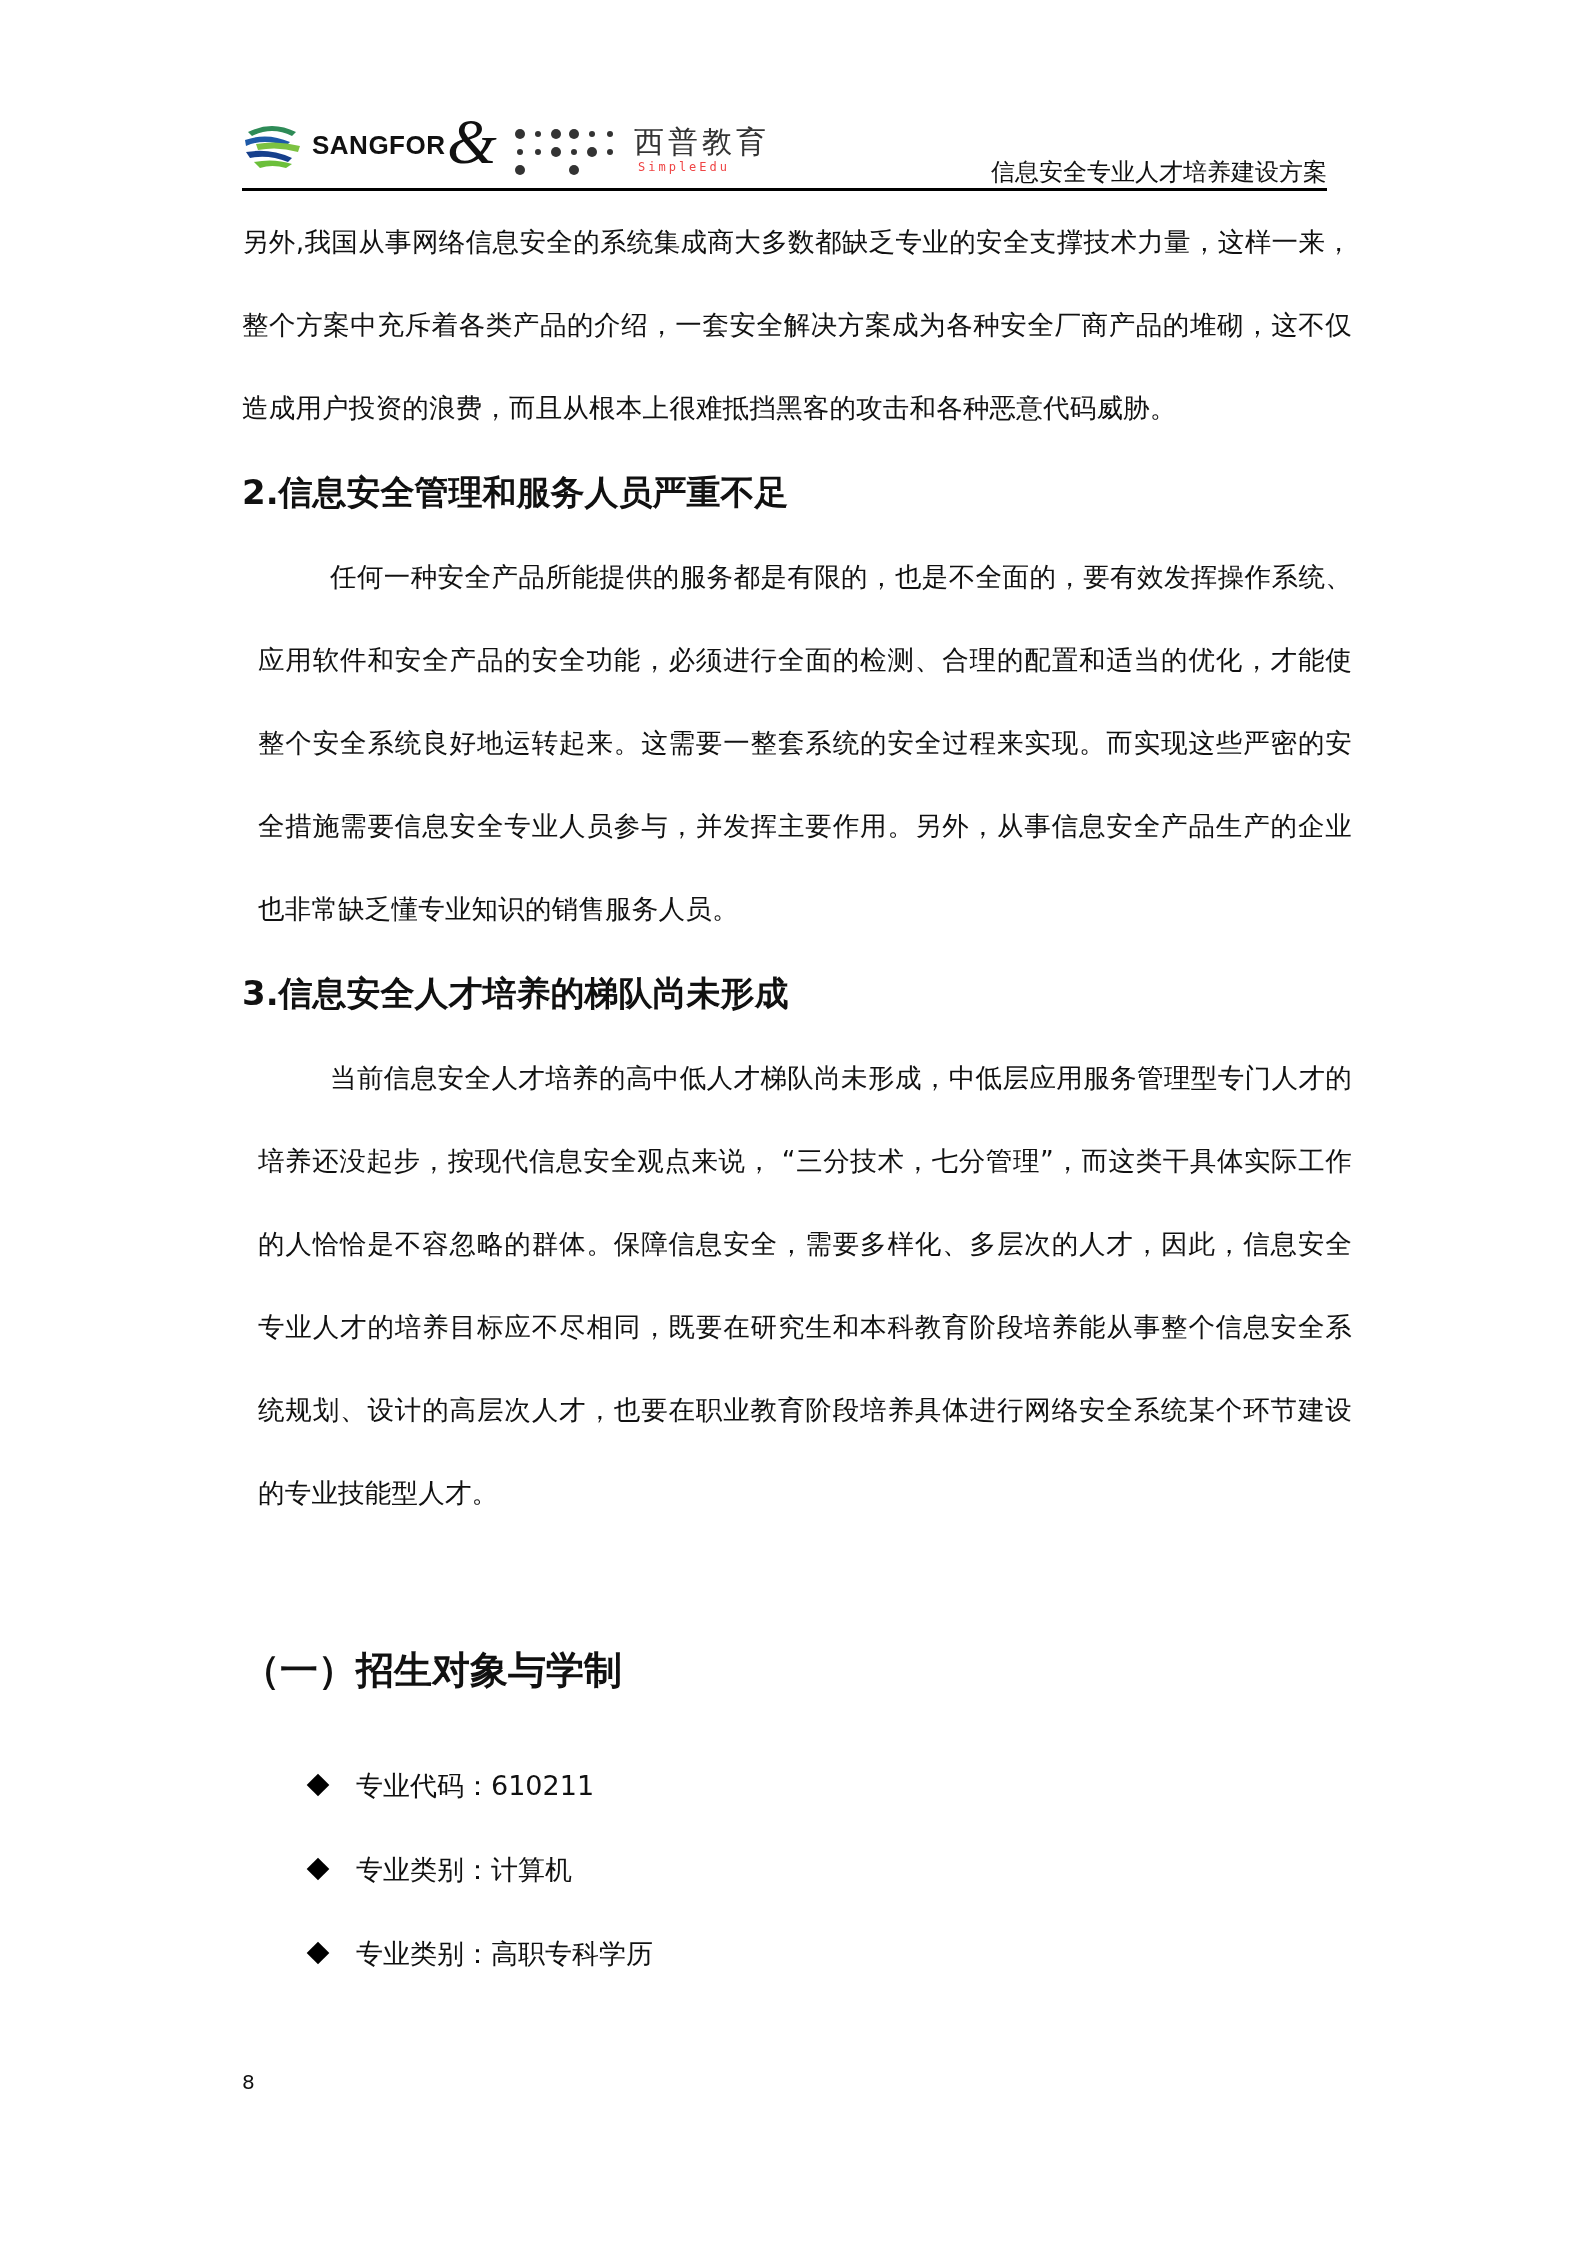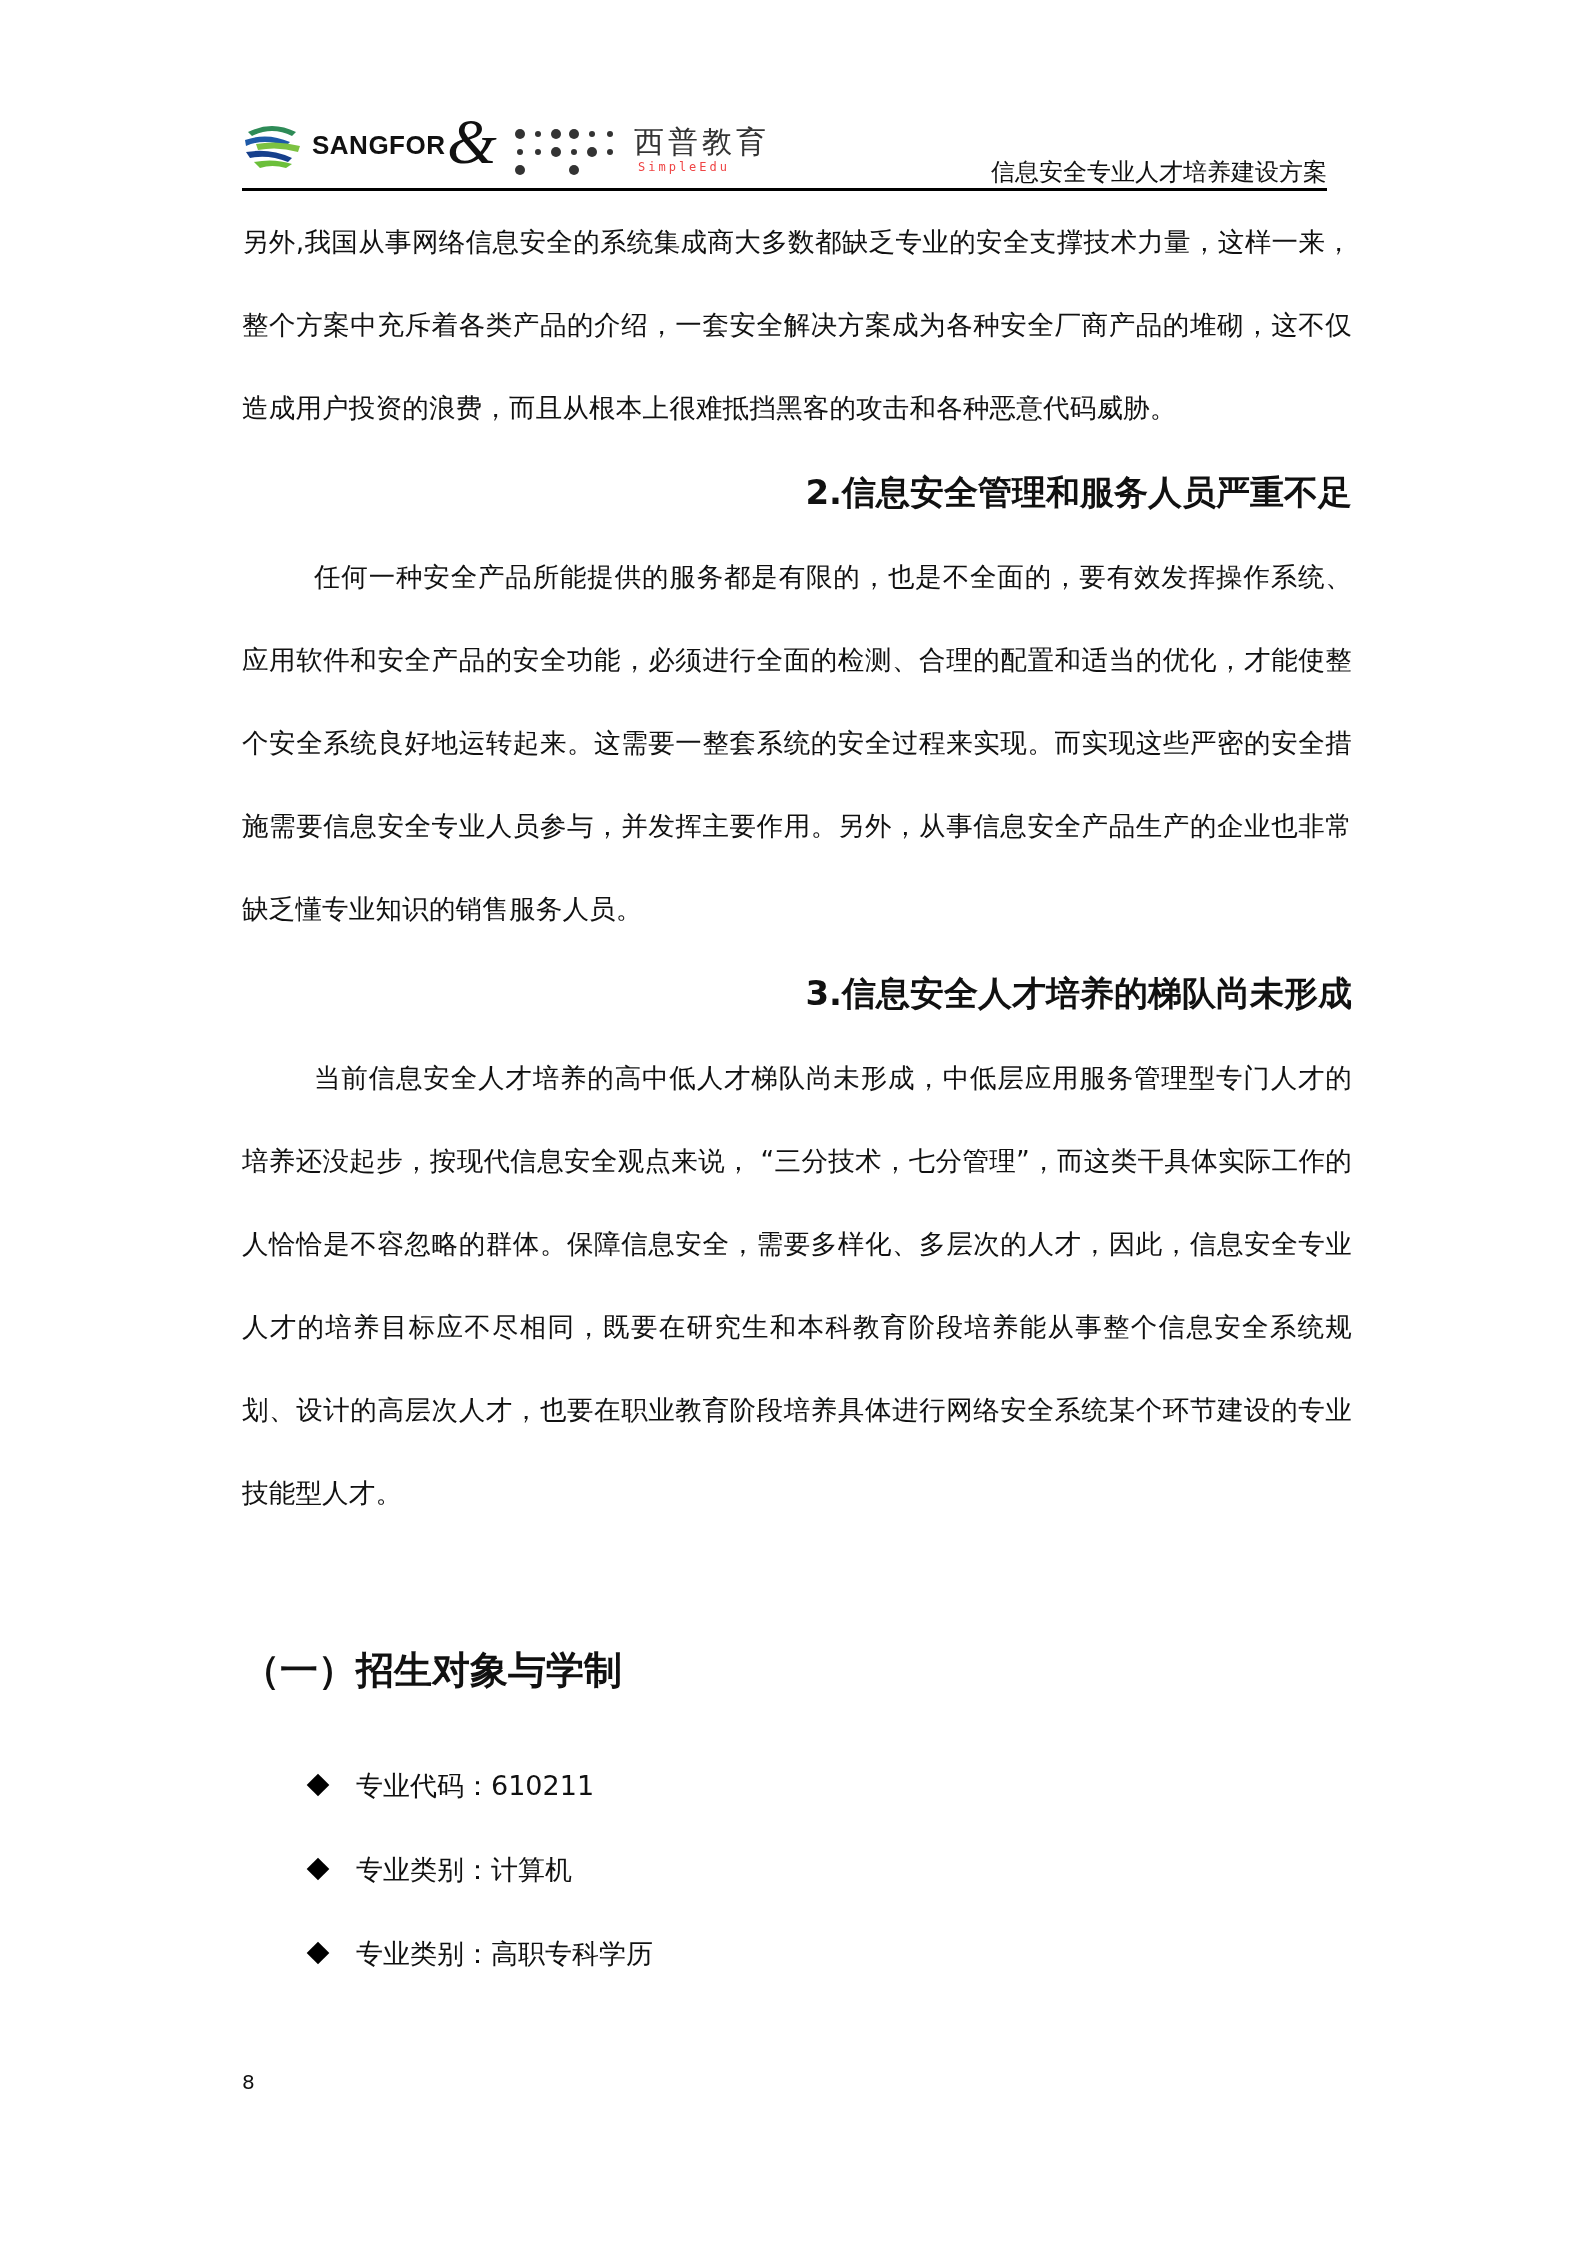--- a/index.html
+++ b/index.html
@@ -13,22 +13,22 @@
          font-size: 64px; font-style: italic; color: #111; line-height: 1; }
   .dots { position: absolute; left: 270px; top: 20px; width: 110px; height: 50px; }
   .se-cn { position: absolute; left: 392px; top: 14px; font-size: 30px; letter-spacing: 4px; color: #333; }
   .se-en { position: absolute; left: 396px; top: 52px; font-size: 12px; letter-spacing: 3px; color: #ef4444;
            font-family: "DejaVu Sans Mono", monospace; }
   .header-title { position: absolute; right: 0; top: 48px; font-size: 24px; color: #111; }
   .header-line { position: absolute; left: 242px; top: 188px; width: 1085px; height: 3px; background: #000; }
 
   .content { position: absolute; left: 242px; top: 200px; width: 1110px; }
   .p { font-size: 26.5px; line-height: 83px; margin: 0; text-align: justify; letter-spacing: 0.2px; }
-  .indent { text-indent: 72px; }
-  .h2 { font-size: 34px; font-weight: bold; margin: 0; line-height: 86px; text-align: right; }
+  .indent { text-indent: 72px; margin-left: 16px; }
+  .h2 { font-size: 34px; font-weight: bold; margin: 0; line-height: 86px; }
   .chapter { font-size: 46px; font-weight: bold; margin: 0; line-height: 80px; }
   .red { color: #ff0000; }
   .sub { font-size: 38px; font-weight: bold; margin: 0; line-height: 80px; }
   .li { font-size: 27px; line-height: 84px; margin: 0; padding-left: 66px; position: relative; }
   .li .dia { position: absolute; left: 68px; top: 33px; width: 16px; height: 16px; background: #000;
              transform: rotate(45deg); }
   .li .txt { padding-left: 48px; }
   .page-num { position: absolute; left: 242px; top: 2070px; font-size: 20px; }
 </style>
 </head>

